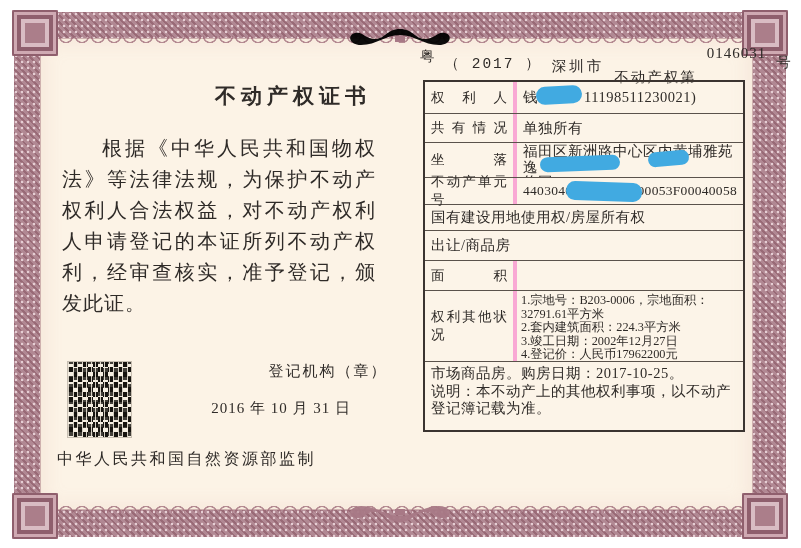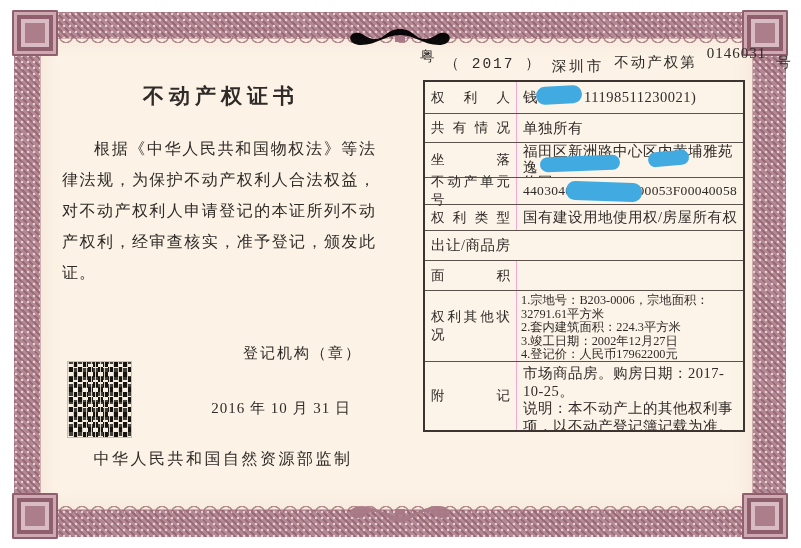--- a/index.html
+++ b/index.html
@@ -21,53 +21,53 @@
   .scallop{position:absolute;left:44px;right:44px;height:9px;
          background:radial-gradient(circle at 8px 0px,transparent 5.5px,rgba(158,106,120,.75) 6px 7px,transparent 7.5px);
          background-size:16px 9px;}
   .sc-top{top:24px;}
   .sc-bot{bottom:24px;transform:scaleY(-1);}
   .orn{position:absolute;left:50%;transform:translateX(-50%);}
   .orn-top{top:14px;}
   .orn-bot{bottom:12px;transform:translateX(-50%) scaleY(-1);}
 
   
-  .title{position:absolute;left:71px;top:82px;width:300px;text-align:center;
+  .title{position:absolute;left:71px;top:82px;width:300px;text-align:right;
          font-size:21px;font-weight:bold;letter-spacing:5px;}
-  .law{position:absolute;left:62px;top:133px;width:314px;font-size:16px;line-height:31px;
+  .law{position:absolute;left:62px;top:133px;width:314px;font-size:20px;line-height:31px;
          letter-spacing:1px;text-align:justify;text-indent:2em;}
   .qr{position:absolute;left:68px;top:362px;width:63px;height:75px;background:#f5eee1;
          background-image:
            repeating-linear-gradient(90deg,rgba(245,238,225,.85) 0 1px,transparent 1px 5px),
            linear-gradient(45deg,#16130f 26%,transparent 26% 74%,#16130f 74%),
            linear-gradient(45deg,#16130f 26%,transparent 26% 74%,#16130f 74%),
            repeating-linear-gradient(0deg,rgba(22,19,15,.8) 0 2px,transparent 2px 6px);
          background-size:9px 9px,10px 10px,10px 10px,8px 8px;
          background-position:0 0,0 0,5px 5px,0 0;
          outline:1px solid rgba(40,30,20,.25);}
-  .registry{position:absolute;left:243px;top:344px;width:170px;text-align:left;font-size:15px;letter-spacing:2px;}
+  .registry{position:absolute;left:243px;top:362px;width:170px;text-align:center;font-size:15px;letter-spacing:2px;}
   .cdate{position:absolute;left:196px;top:399px;width:170px;text-align:center;font-size:15px;letter-spacing:1px;}
-  .cfooter{position:absolute;left:57px;top:449px;width:332px;text-align:center;font-size:16px;letter-spacing:2.5px;}
+  .cfooter{position:absolute;left:57px;top:449px;width:332px;font-size:16px;letter-spacing:2.5px;}
 
   
   .hdr{position:absolute;left:420px;top:44px;width:360px;display:flex;align-items:flex-start;gap:10px;
        font-size:14.5px;white-space:nowrap;}
   .h-prov{margin-top:3px;}
   .h-year{letter-spacing:2px;margin-top:10px;font-family:Liberation Mono, monospace;}
   .h-city{margin-top:13px;letter-spacing:3px;}
-  .h-ser{margin-top:9px;letter-spacing:2px;}
+  .h-ser{margin-top:24px;letter-spacing:2px;}
   .h-num{margin-top:1px;font-size:15px;letter-spacing:1px;}
   .h-no{margin-top:9px;}
 
   
   .cert-table{position:absolute;left:423px;top:80px;width:322px;border:2px solid #3b3430;
         box-sizing:border-box;z-index:2;background:rgba(253,246,236,.35);}
   .trow{display:flex;border-top:1px solid #5a524b;box-sizing:border-box;}
   .trow:first-child{border-top:none;}
-  .tlabel{width:92px;flex:0 0 92px;border-right:1px solid #f9a8d4;display:flex;align-items:center;
+  .tlabel{width:92px;flex:0 0 92px;border-right:4px solid #f9a8d4;display:flex;align-items:center;
         padding:0 6px;box-sizing:border-box;font-size:13.5px;}
   .tlabel span{display:block;width:100%;text-align:justify;text-align-last:justify;}
   .tvalue{flex:1;display:flex;align-items:center;padding:0 6px;font-size:14.5px;
         box-sizing:border-box;letter-spacing:.5px;overflow:hidden;white-space:nowrap;}
   .tvalue.multi{display:block;white-space:normal;padding:1px 6px;line-height:15.5px;}
   .tvalue.small{display:block;white-space:normal;font-size:12.3px;line-height:13.6px;
         padding:3px 4px 0 4px;letter-spacing:0;}
   .tvalue.note{display:block;white-space:normal;font-size:14.5px;line-height:17.5px;padding:3px 6px 0 6px;}
   .sp{display:inline-block;height:2px;}
 
@@ -156,23 +156,20 @@
           <span>不动产单元号</span>
         </div>
       <div class="tvalue" style="font-size:13.5px;letter-spacing:.3px">
         <span>4403040</span>
           <span class="sp" style="width:72px"></span>
           <span>00053F00040058</span>
       </div>
     </div>
 
     <div class="trow" style="height:26px">
-      <div class="tlabel">
-          <span>权利类型</span>
-        </div>
       <div class="tvalue">国有建设用地使用权/房屋所有权</div>
     </div>
 
     <div class="trow" style="height:30px">
       <div class="tvalue">出让/商品房</div>
     </div>
 
 
     <div class="trow" style="height:30px">
       <div class="tlabel">
@@ -188,23 +185,20 @@
       <div class="tvalue small">
         <div>1.宗地号：B203-0006，宗地面积：32791.61平方米</div>
         <div>2.套内建筑面积：224.3平方米</div>
         <div>3.竣工日期：2002年12月27日</div>
         <div>4.登记价：人民币17962200元</div>
 
       </div>
     </div>
 
     <div class="trow" style="height:69px">
-      <div class="tlabel">
-          <span>附记</span>
-        </div>
       <div class="tvalue note">
         <div>市场商品房。购房日期：2017-10-25。</div>
         <div>说明：本不动产上的其他权利事项，以不动产登记簿记载为准。</div>
       </div>
     </div>
 
   </div>
 
   <div class="redact rb1"></div>
   <div class="redact rb3a"></div>

